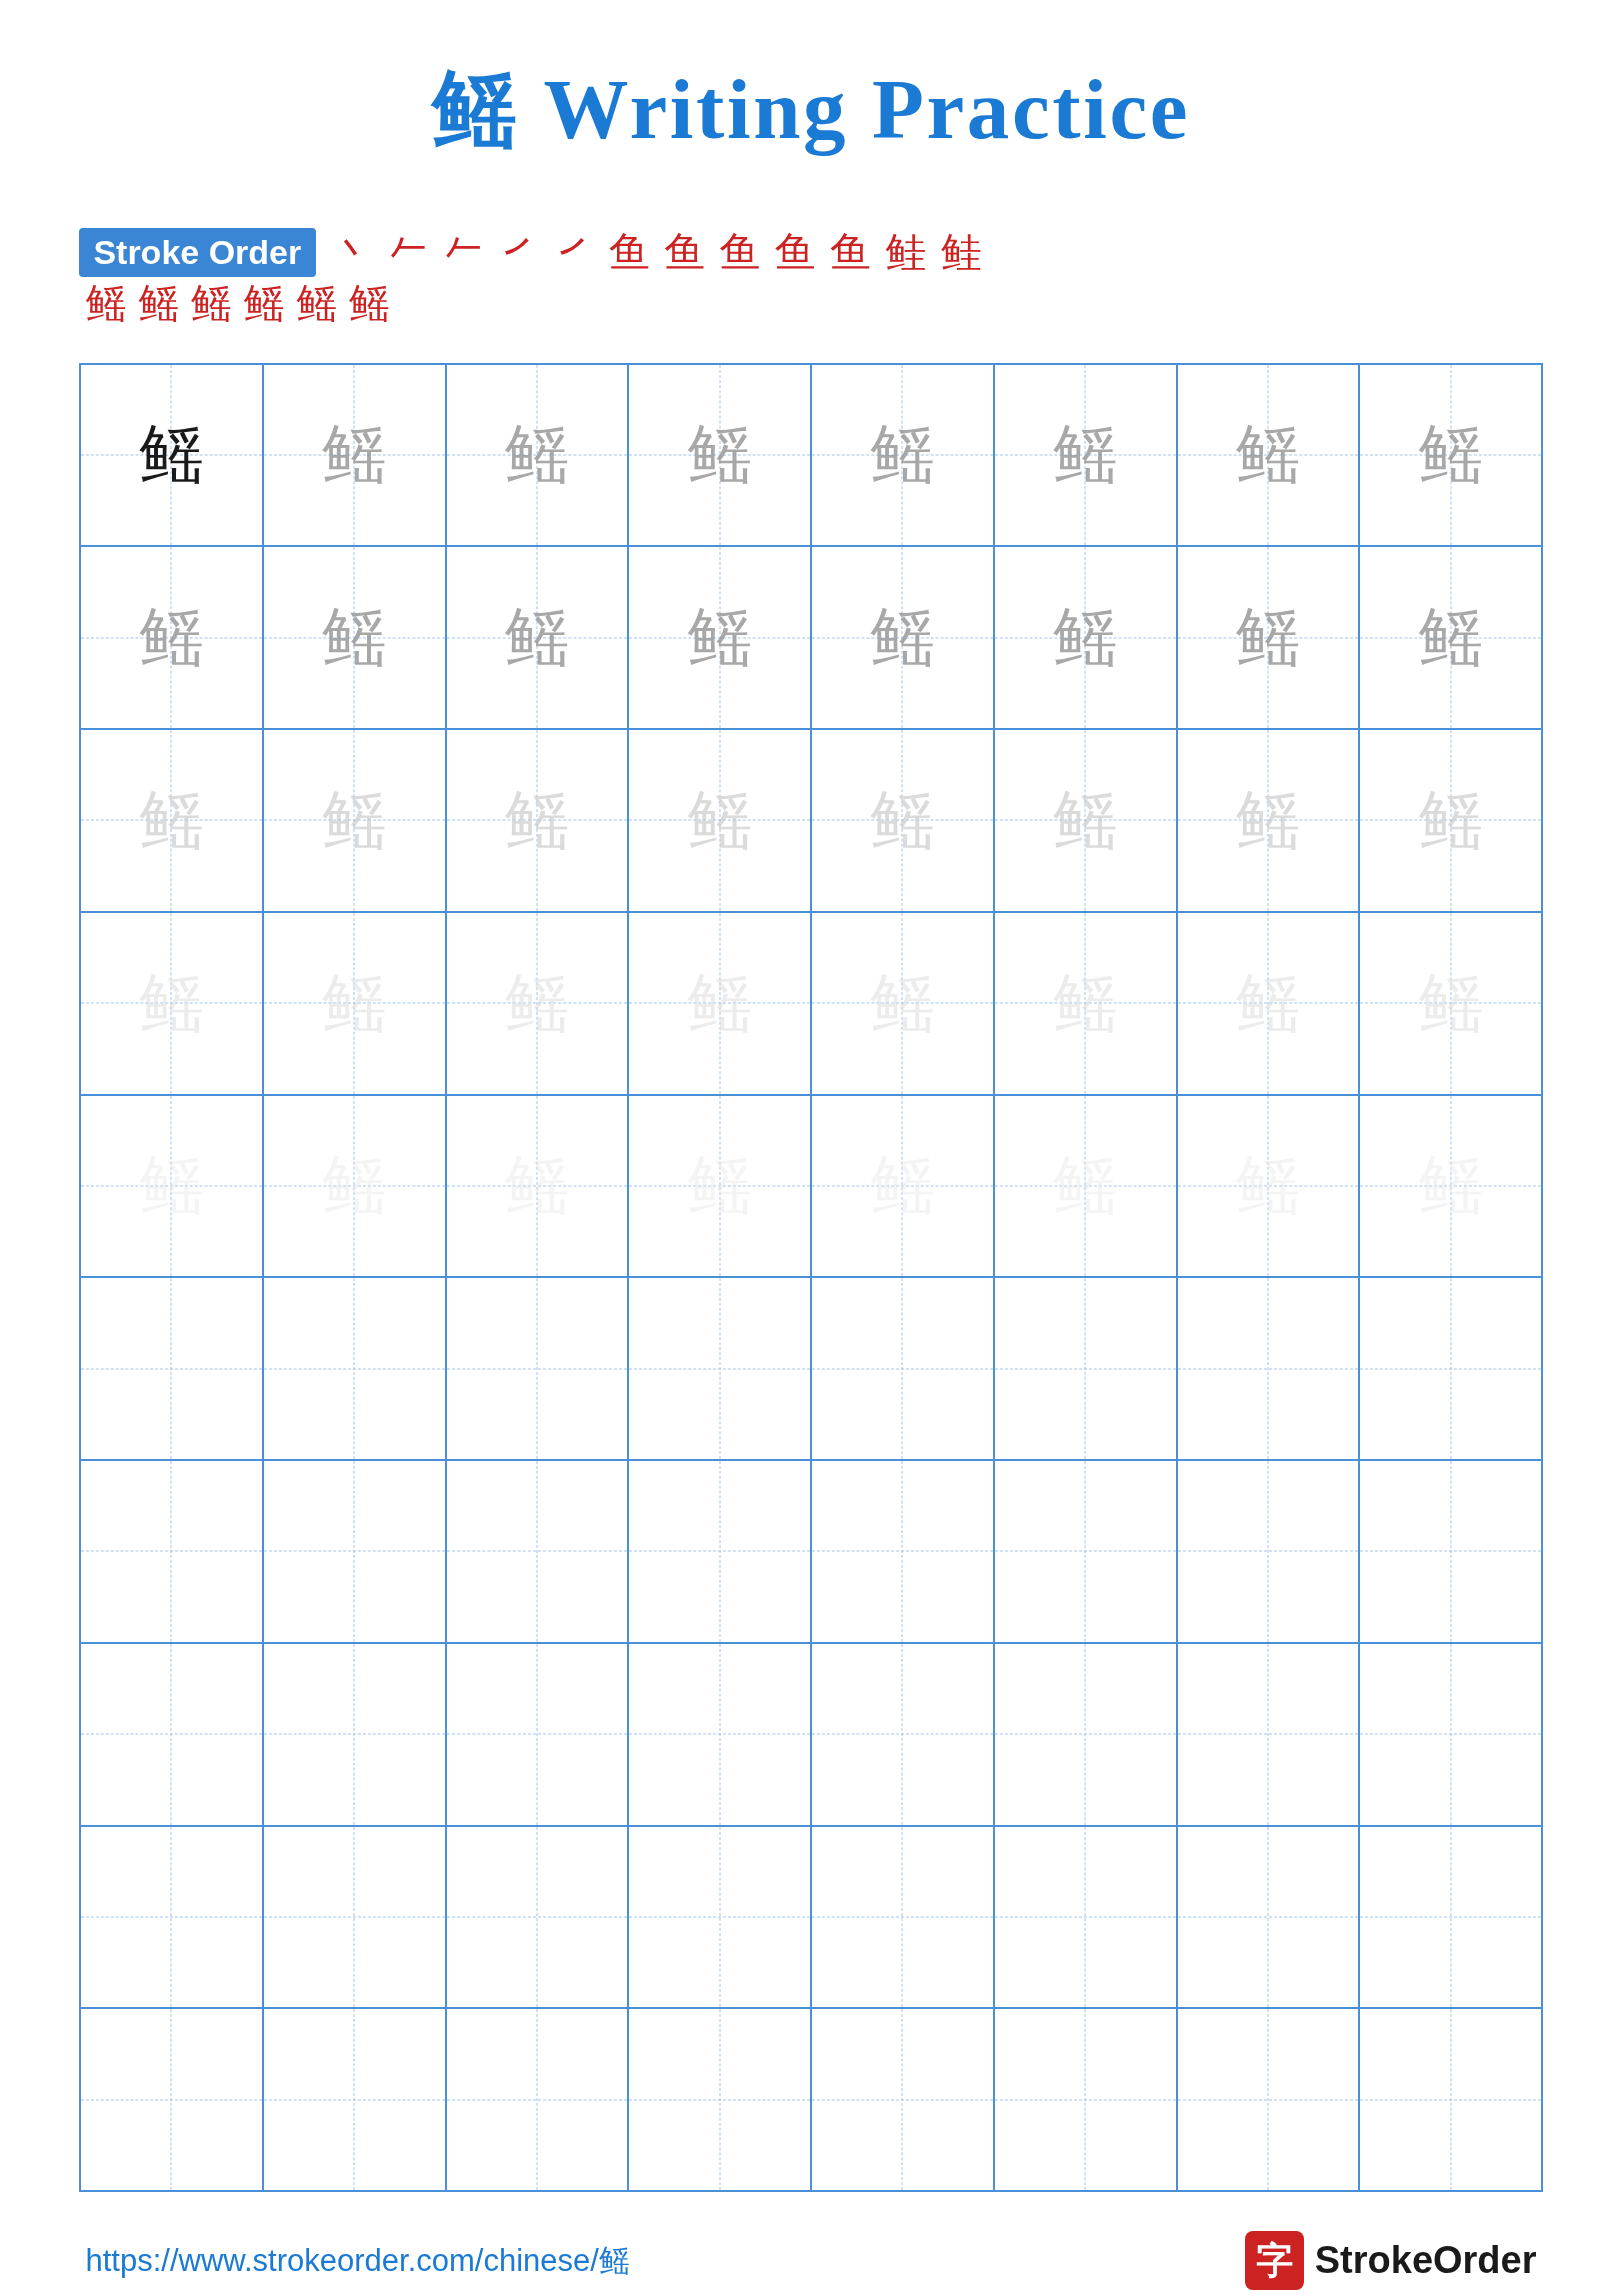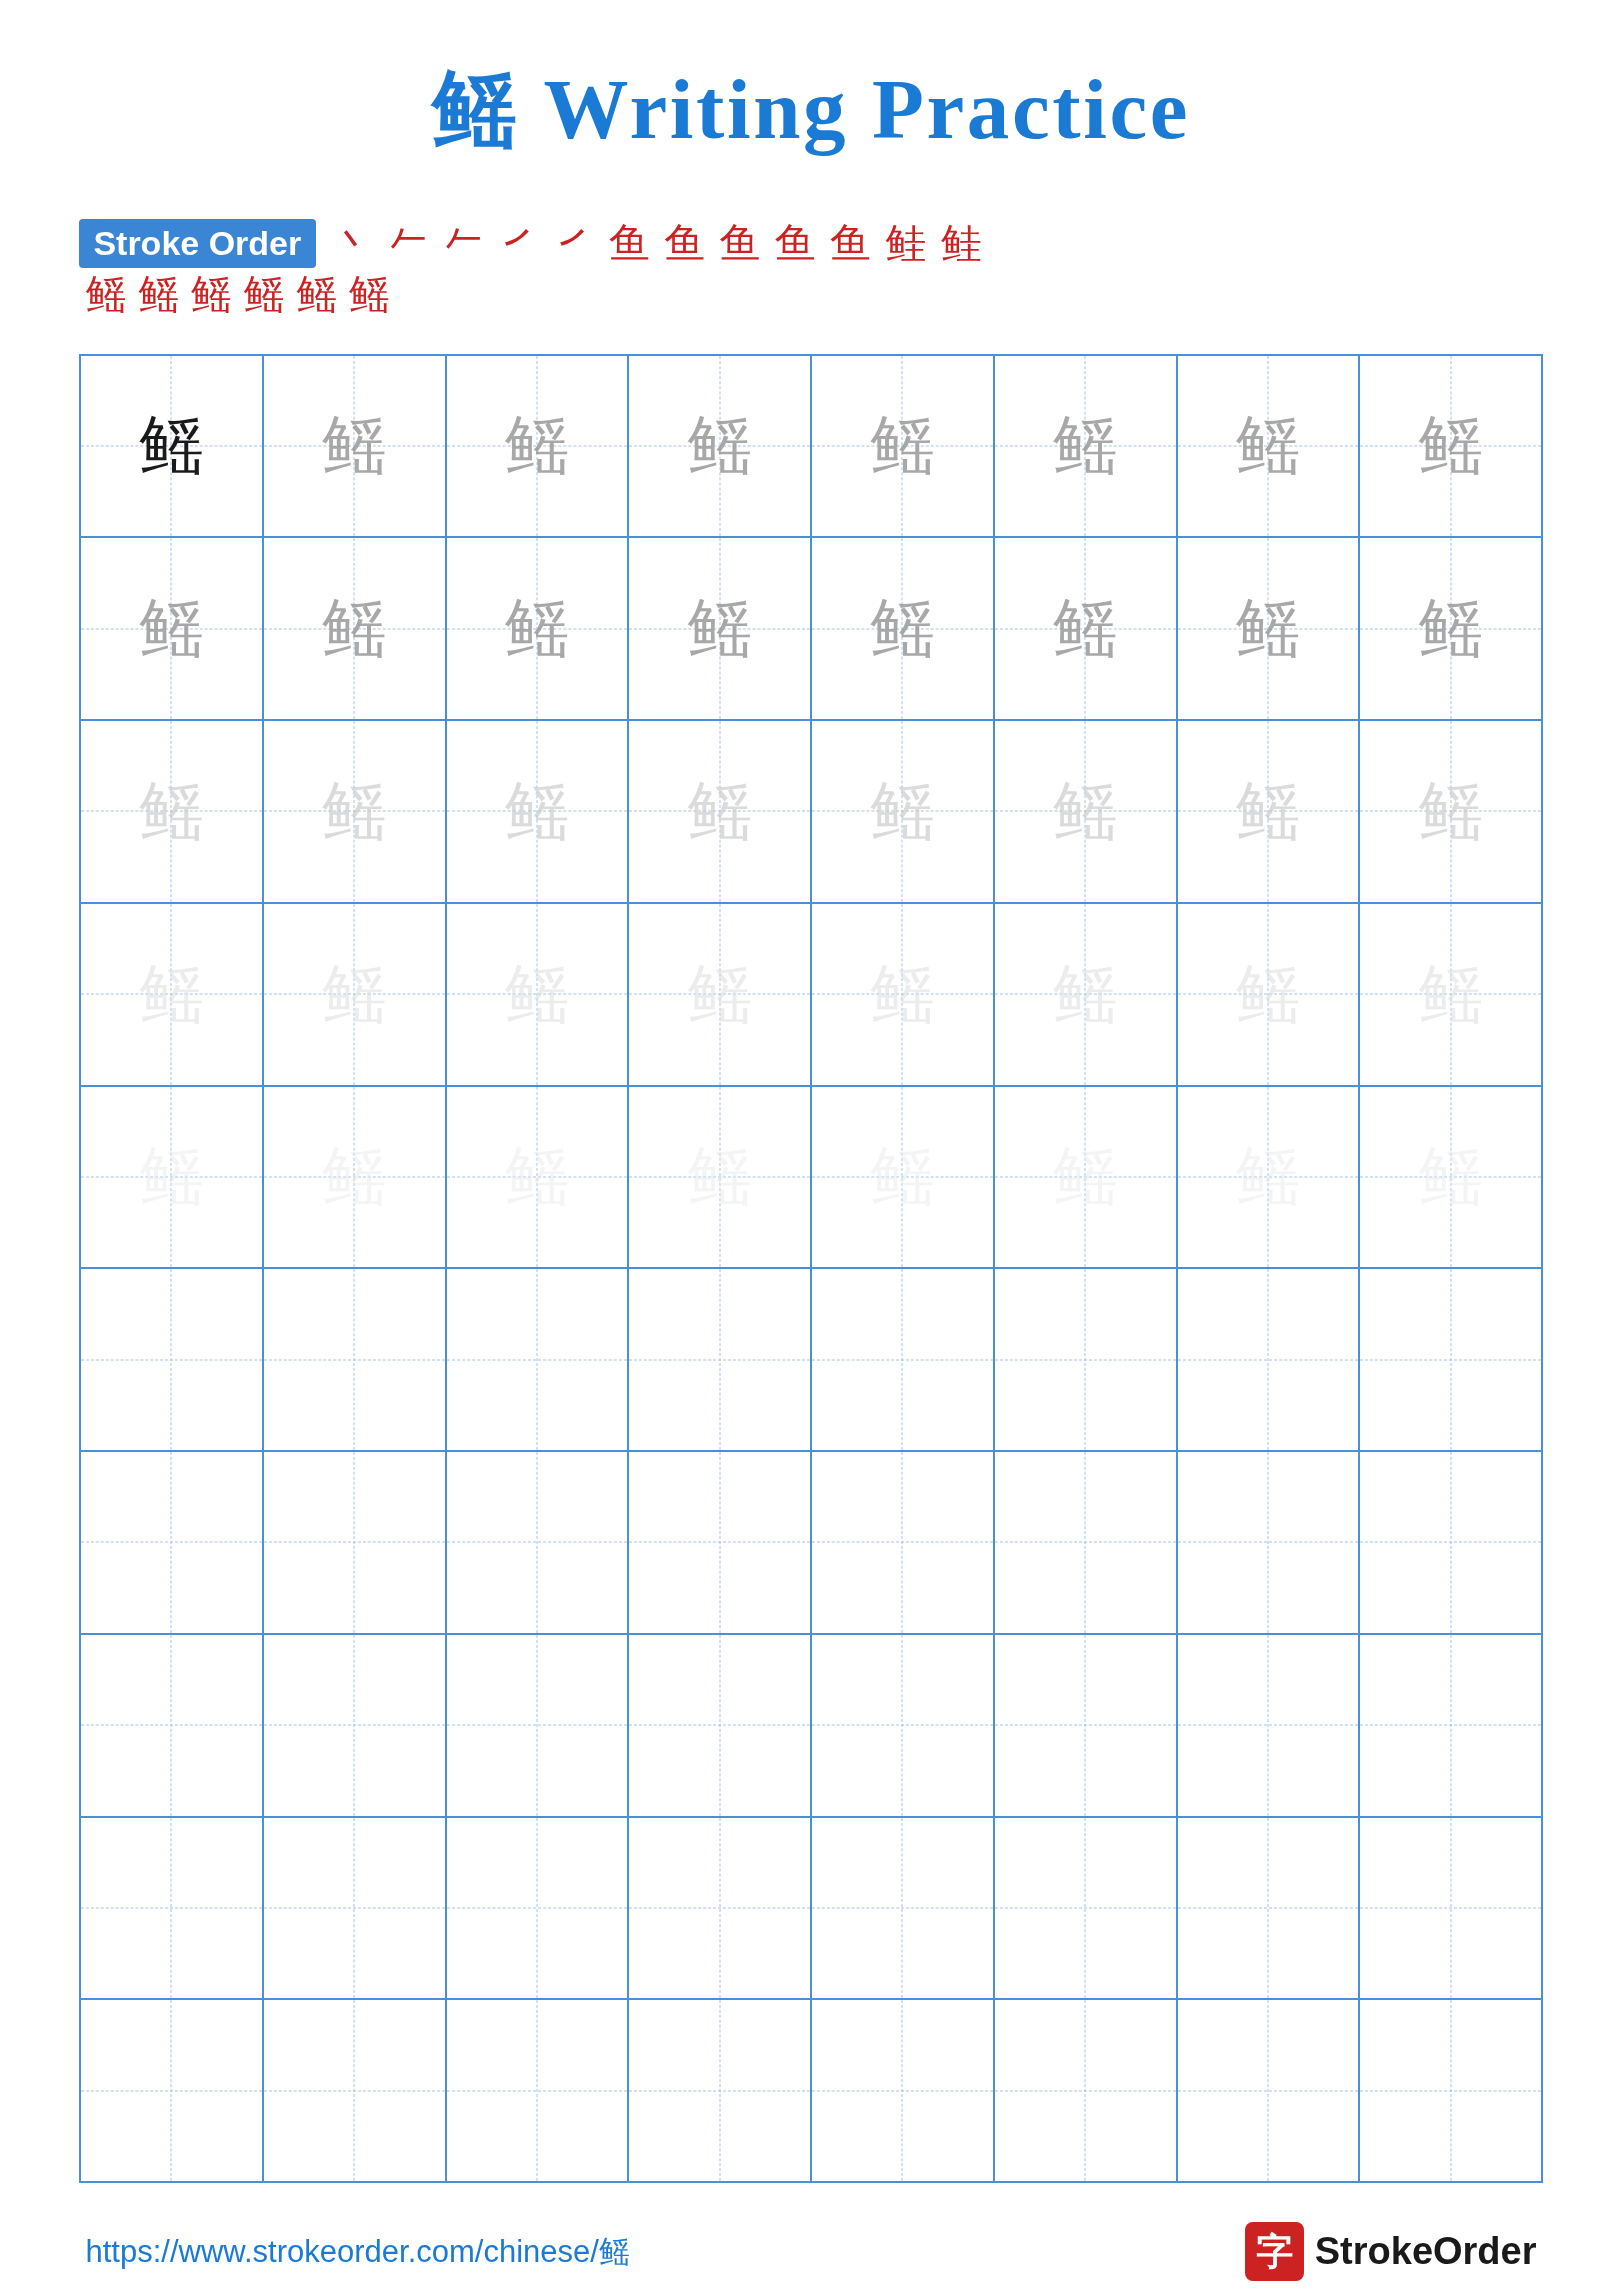--- a/index.html
+++ b/index.html
@@ -33,20 +33,21 @@
       width: 100%;
       margin-bottom: 39px;
     }
 
     .stroke-order-row {
       display: flex;
       align-items: center;
       flex-wrap: wrap;
       gap: 6.5px;
       margin-bottom: 5.2px;
+      margin-top: 9px;
     }
 
     .stroke-order-label {
       background: #3a86d4;
       color: white;
       font-size: 34px;
       padding: 5.2px 14.4px;
       border-radius: 3.9px;
       font-weight: bold;
       font-family: sans-serif;

